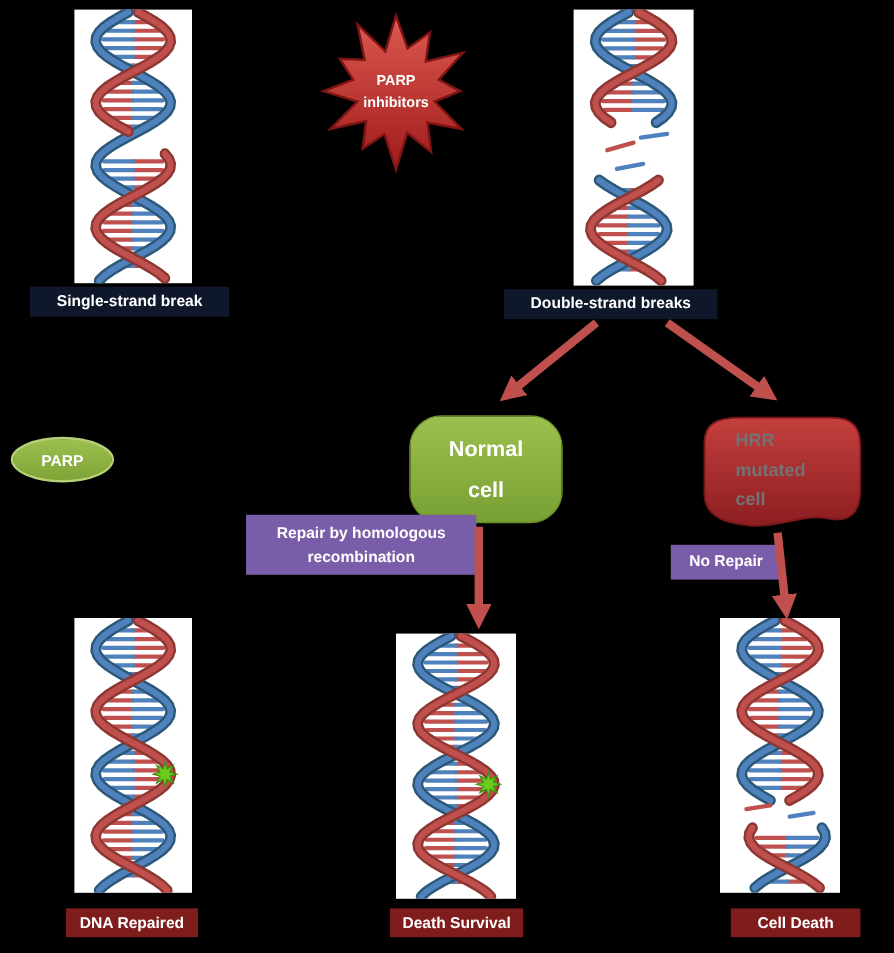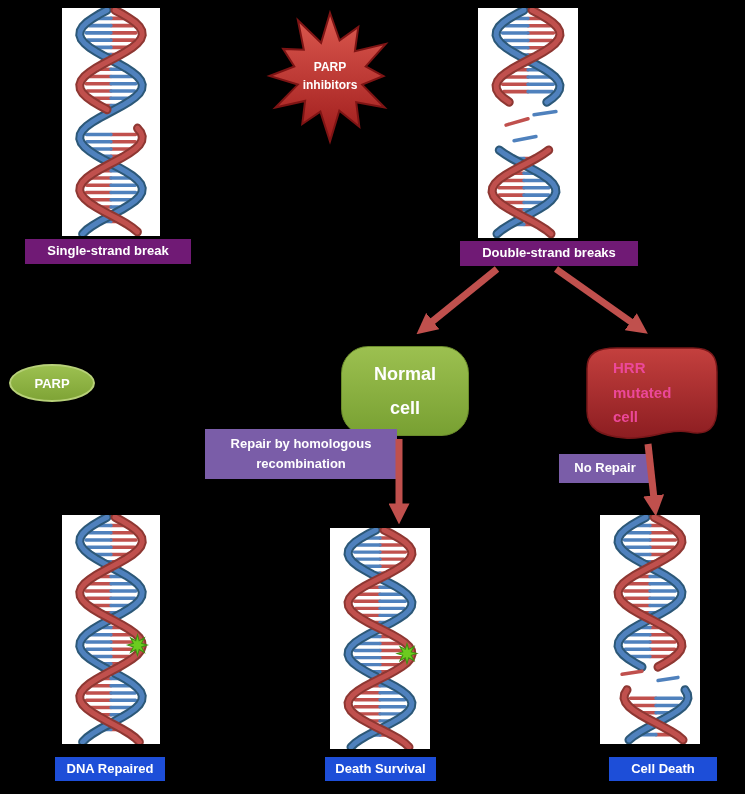--- a/index.html
+++ b/index.html
@@ -11,39 +11,39 @@
     font-family:"Liberation Sans", sans-serif;
   }
   .abs{position:absolute}
   .panel{background:#fff;}
   .panel svg{width:100%;height:100%;display:block}
   .tag{
     display:flex;align-items:center;justify-content:center;
     color:#fff;font-weight:bold;font-size:13px;text-align:center;
     line-height:1.25;white-space:pre-line;padding:2px 6px;
   }
-  .tag.blue{background:#701a75}
+  .tag.blue{background:#0f172a}
   .tag.purple{background:#7A5DA8}
-  .tag.orange{background:#1d4ed8}
+  .tag.orange{background:#7f1d1d}
   .cell-normal{
     background:linear-gradient(#9CC050,#78A032);
     border:1px solid #6B8C2C;border-radius:27px;
     display:flex;align-items:center;justify-content:center;
     color:#fff;font-weight:bold;font-size:18px;line-height:1.9;
     text-align:center;white-space:pre-line;
   }
   .ellipse{
     background:linear-gradient(#9CC050,#7FA436);
     border:2px solid #B7D078;border-radius:50%;
     display:flex;align-items:center;justify-content:center;
     color:#fff;font-weight:bold;font-size:13px;
   }
   .shape-text{
     position:absolute;inset:0;display:flex;flex-direction:column;
-    justify-content:center;color:#ec4899;font-weight:bold;white-space:pre-line;
+    justify-content:center;color:#737373;font-weight:bold;white-space:pre-line;
   }
   .burst-text{
     position:absolute;inset:0;display:flex;align-items:center;justify-content:center;
     color:#fff;font-weight:bold;font-size:12px;text-align:center;
     line-height:1.5;white-space:pre-line;
   }
 </style>
 </head>
 <body>
 
@@ -342,21 +342,21 @@
       </linearGradient>
     </defs>
   <polygon points="68.0,3.0 77.6,30.3 96.3,16.9 92.9,41.1 123.7,33.9 103.7,56.4 121.5,66.0 100.2,74.6 122.6,97.5 94.2,92.2 97.3,116.7 77.3,100.7 68.0,131.5 58.4,101.7 40.3,114.0 43.1,90.9 13.4,97.5 35.8,74.6 7.5,66.0 32.3,56.4 21.1,38.9 41.8,39.8 35.9,10.3 59.1,32.8" fill="url(#gradBurst)" stroke="#7E1414" stroke-width="2"></polygon>
     </svg>
   <div class="burst-text">PARP
 inhibitors</div>
 </div>
 
 <div class="abs tag blue" style="left:25px;top:239px;width:166px;height:25px">Single-strand break</div>
 
-<div class="abs tag blue" style="left:460px;top:241px;width:178px;height:25px">Double-strand breaks</div>
+<div class="abs tag blue" style="left:420px;top:241px;width:178px;height:25px">Double-strand breaks</div>
 
 <div class="abs ellipse" style="left:9px;top:364px;width:86px;height:38px">
   <span>PARP</span>
 </div>
 
 <div class="abs cell-normal" style="left:341px;top:346px;width:128px;height:90px">Normal
 cell</div>
 
 <div class="abs" style="left:575px;top:343px;width:145px;height:100px">
   <svg viewBox="0 0 145 100" style="position:absolute;inset:0;width:100%;height:100%">

